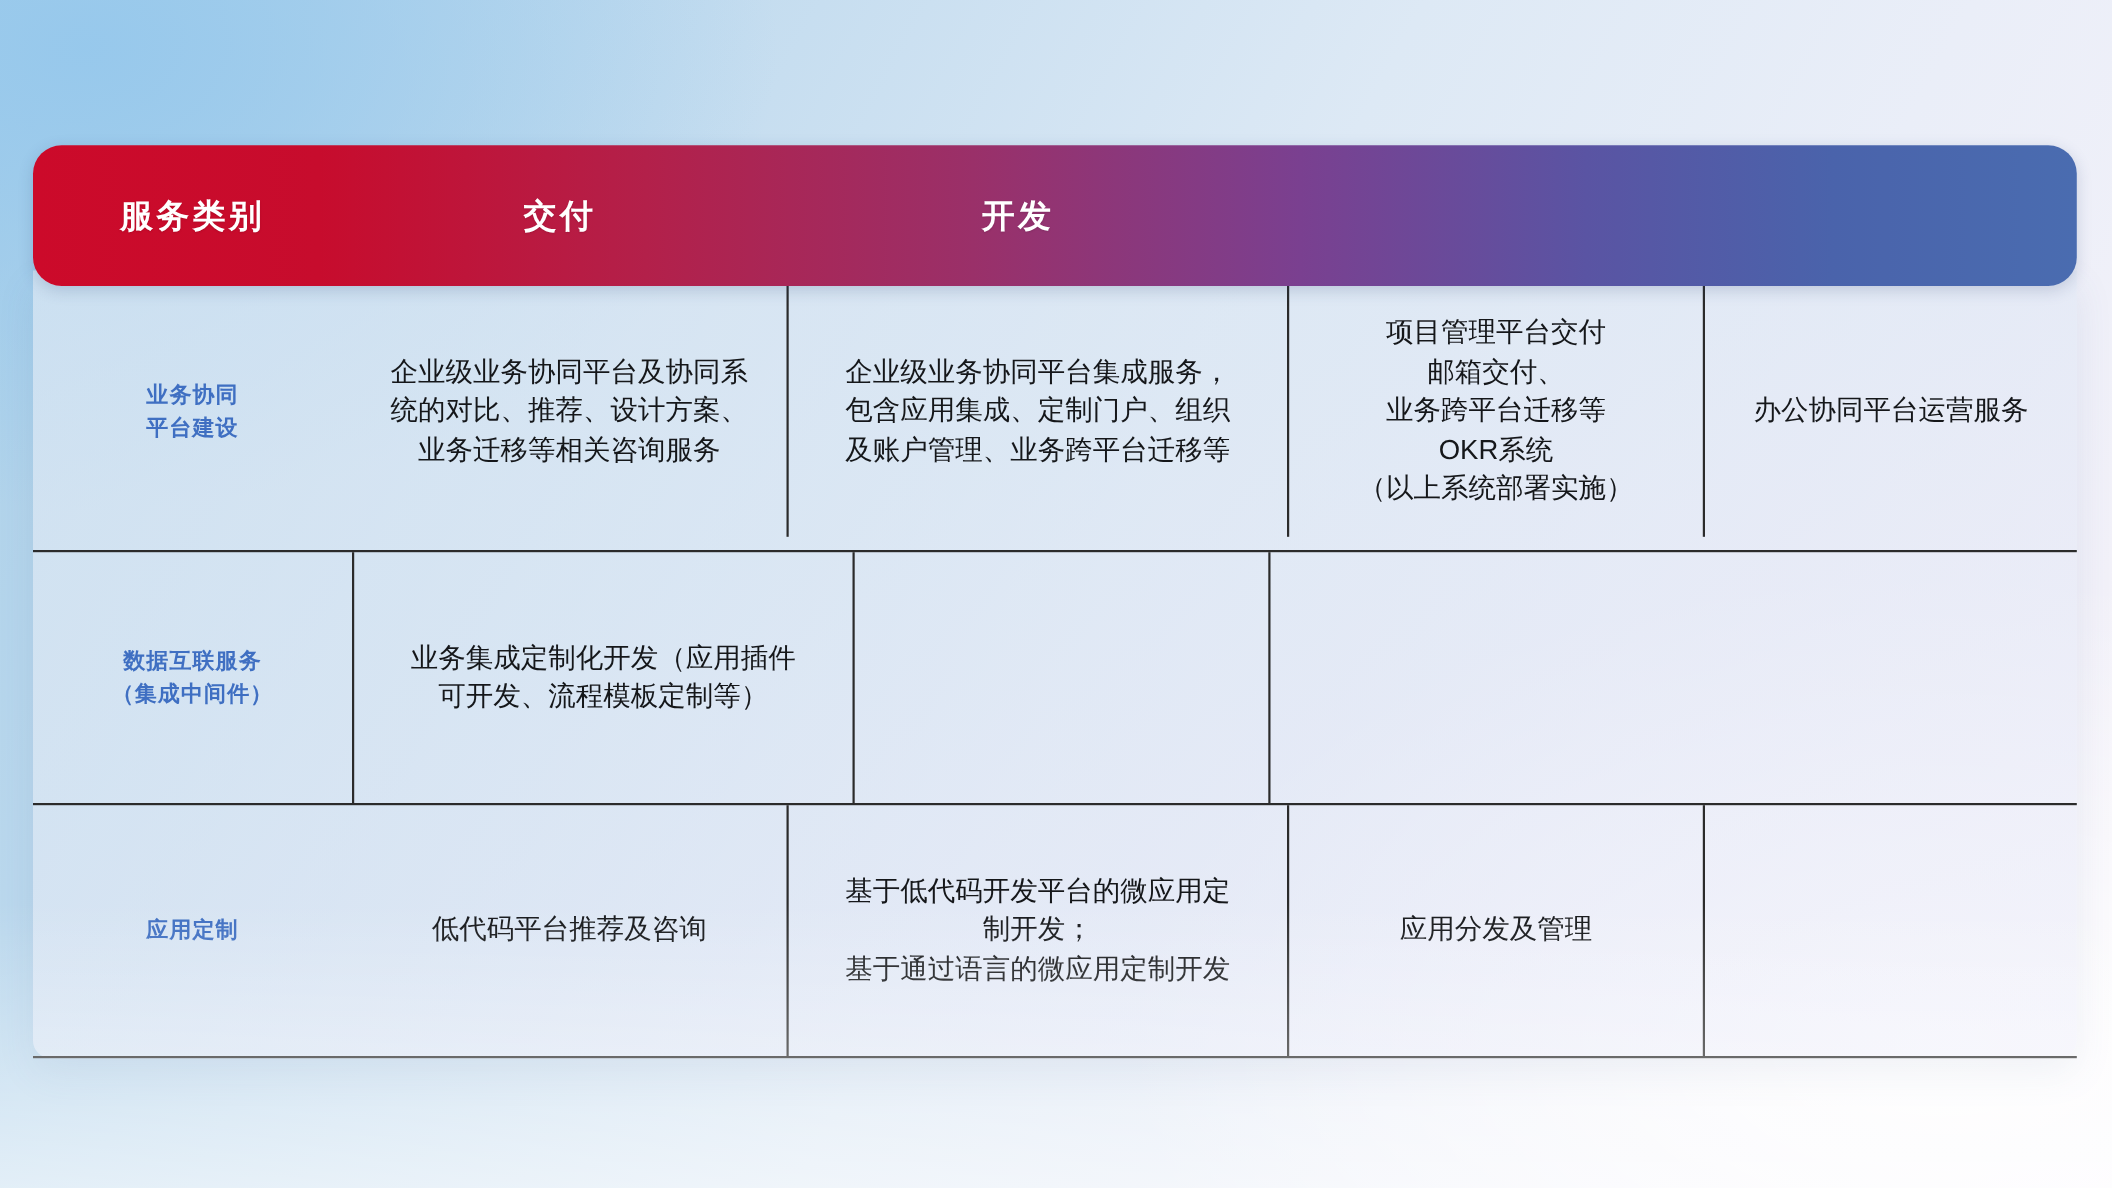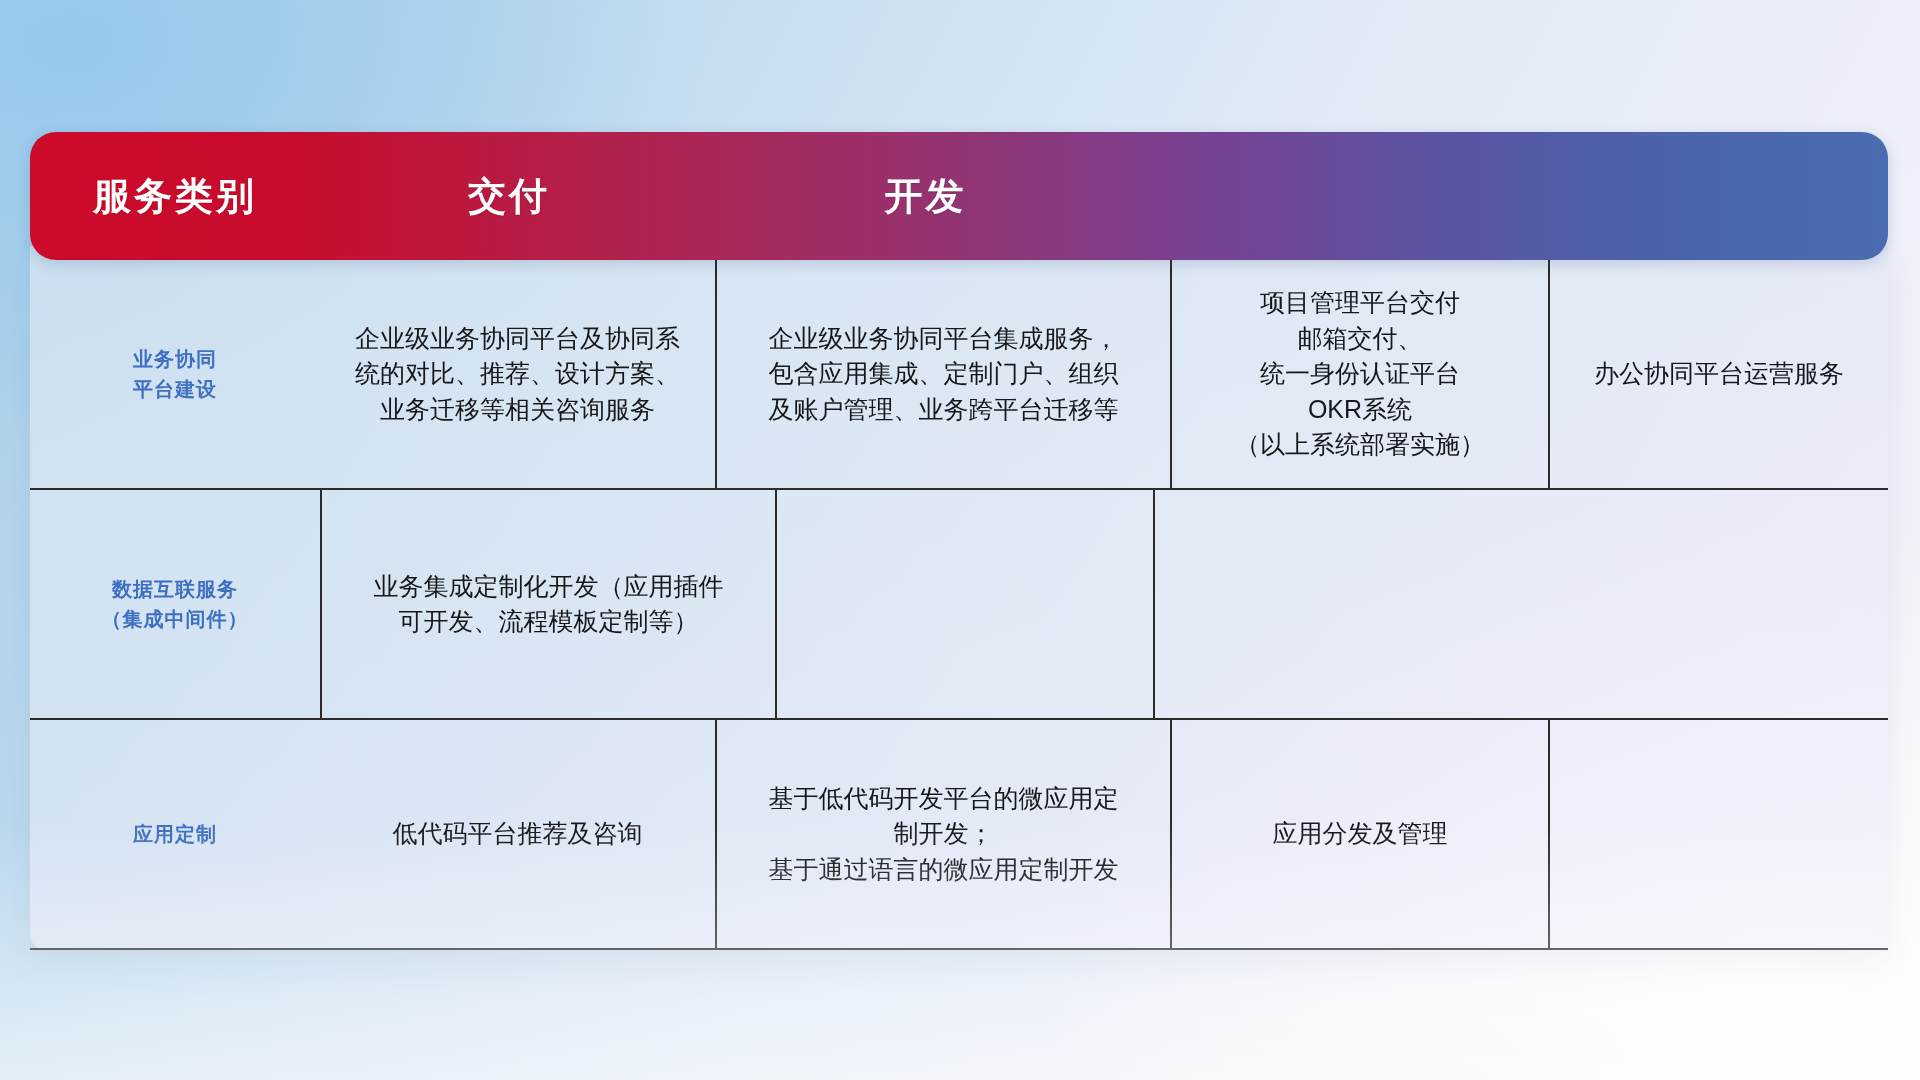--- a/index.html
+++ b/index.html
@@ -57,21 +57,21 @@
         #4a6cb0 100%);
     box-shadow: 0 4px 14px rgba(40,60,110,0.18);
     overflow: hidden;
     z-index: 3;
   }
   .thead .th {
     display: flex;
     align-items: center;
     justify-content: center;
     color: #ffffff;
-    font-size: 38px;
+    font-size: 30px;
     font-weight: bold;
     letter-spacing: 3px;
     text-shadow: 0 1px 2px rgba(0,0,0,0.12);
   }
 
   
   .c1 { width: 290px; }
   .c2 { width: 395px; }
   .c3 { width: 455px; }
   .c4 { width: 378px; }
@@ -115,21 +115,21 @@
 
   .cell.cat {
     color: #3f6fc2;
     font-weight: bold;
     font-size: 20px;
     line-height: 1.5;
     letter-spacing: 1px;
   }
 
   .r1 { min-height: 228px; }
-  .r2 { min-height: 228px; }
+  .r2 { min-height: 228px; margin-top: 12px; }
   .r3 { min-height: 228px; }
 </style>
 </head>
 <body>
 
 <div id="page">
 
   <div class="table-wrap">
 
     <div class="thead">
@@ -144,21 +144,21 @@
         <div class="cell cat c1">业务协同
 平台建设</div>
         <div class="cell c2">企业级业务协同平台及协同系
 统的对比、推荐、设计方案、
 业务迁移等相关咨询服务</div>
         <div class="cell sep-left c3">企业级业务协同平台集成服务，
 包含应用集成、定制门户、组织
 及账户管理、业务跨平台迁移等</div>
         <div class="cell sep-left c4">项目管理平台交付
 邮箱交付、
-统一身份认证平台
+业务跨平台迁移等
 OKR系统
 （以上系统部署实施）</div>
         <div class="cell sep-left c5">办公协同平台运营服务</div>
       </div>
 
       <div class="trow r2">
         <div class="cell cat c1">数据互联服务
 （集成中间件）</div>
         <div class="cell sep-left c3">业务集成定制化开发（应用插件
 可开发、流程模板定制等）</div>

